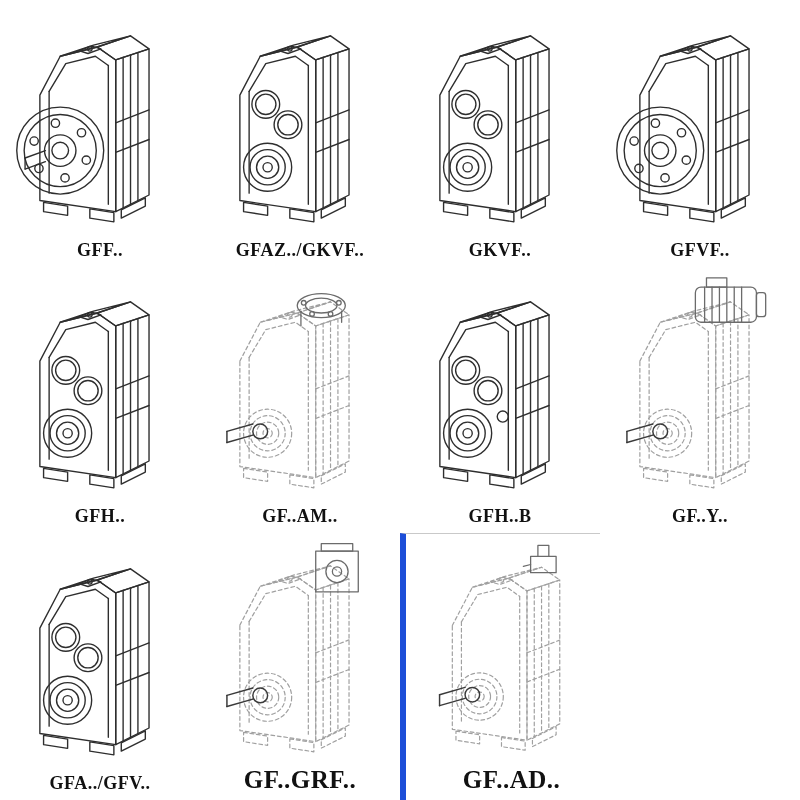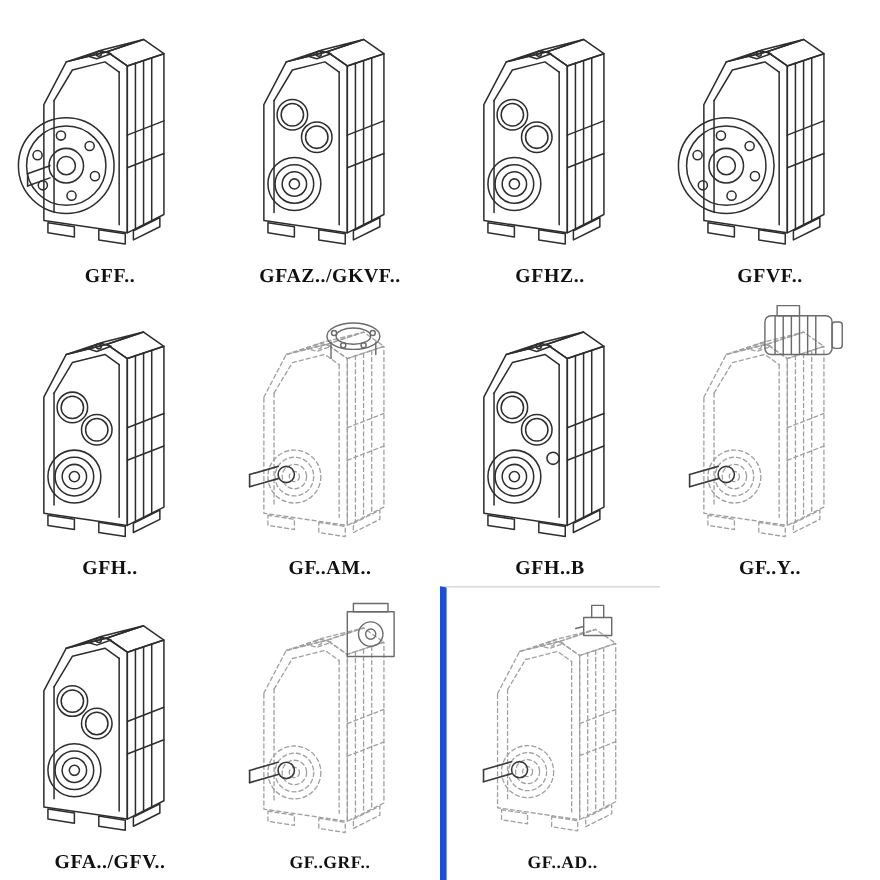--- a/index.html
+++ b/index.html
@@ -14,21 +14,21 @@
   .cell{
     display:flex;flex-direction:column;justify-content:flex-end;
     box-sizing:border-box;padding:4px 2px 6px 2px;overflow:hidden;
   }
   .art{flex:1;width:100%;display:flex;align-items:center;justify-content:center;min-height:0;}
   .art svg{width:182px;height:222px;}
   .cell-label{
     font-weight:700;font-size:18px;color:#111;letter-spacing:.5px;
     text-align:center;white-space:nowrap;margin-top:2px;
   }
-  .cell-label.lg{font-size:16px;font-family:Liberation Serif, serif;}
+  .cell-label.lg{font-size:25px;font-family:Liberation Serif, serif;}
   .bordered{border-left:6px solid #1d4ed8;border-top:1px solid #c9c9c9;padding-left:19px;}
   
   svg.fig{stroke:#2e2e2e;fill:none;stroke-width:1.5;stroke-linejoin:round;stroke-linecap:round;}
   .ph{stroke:#a0a0a0;stroke-dasharray:4 3;stroke-width:1.3;}
   .att{stroke:#6b6b6b;stroke-width:1.4;}
   .sol{stroke:#3a3a3a;stroke-width:1.6;}
   .defs-holder{position:absolute;width:0;height:0;overflow:hidden;}
 </style>
 </head>
 <body>
@@ -156,21 +156,21 @@
   </div>
 
   <div class="cell">
     <div class="art">
       <svg class="fig" viewBox="0 0 190 240">
         <use href="#gb-housing"></use>
           <use href="#gb-bores"></use>
           <use href="#gb-hub"></use>
       </svg>
     </div>
-    <div class="cell-label">GFHZ..</div>
+    <div class="cell-label">GKVF..</div>
   </div>
 
   <div class="cell">
     <div class="art">
       <svg class="fig" viewBox="0 0 190 240">
         <use href="#gb-housing"></use>
           <use href="#gb-flange"></use>
       </svg>
     </div>
     <div class="cell-label">GFVF..</div>

